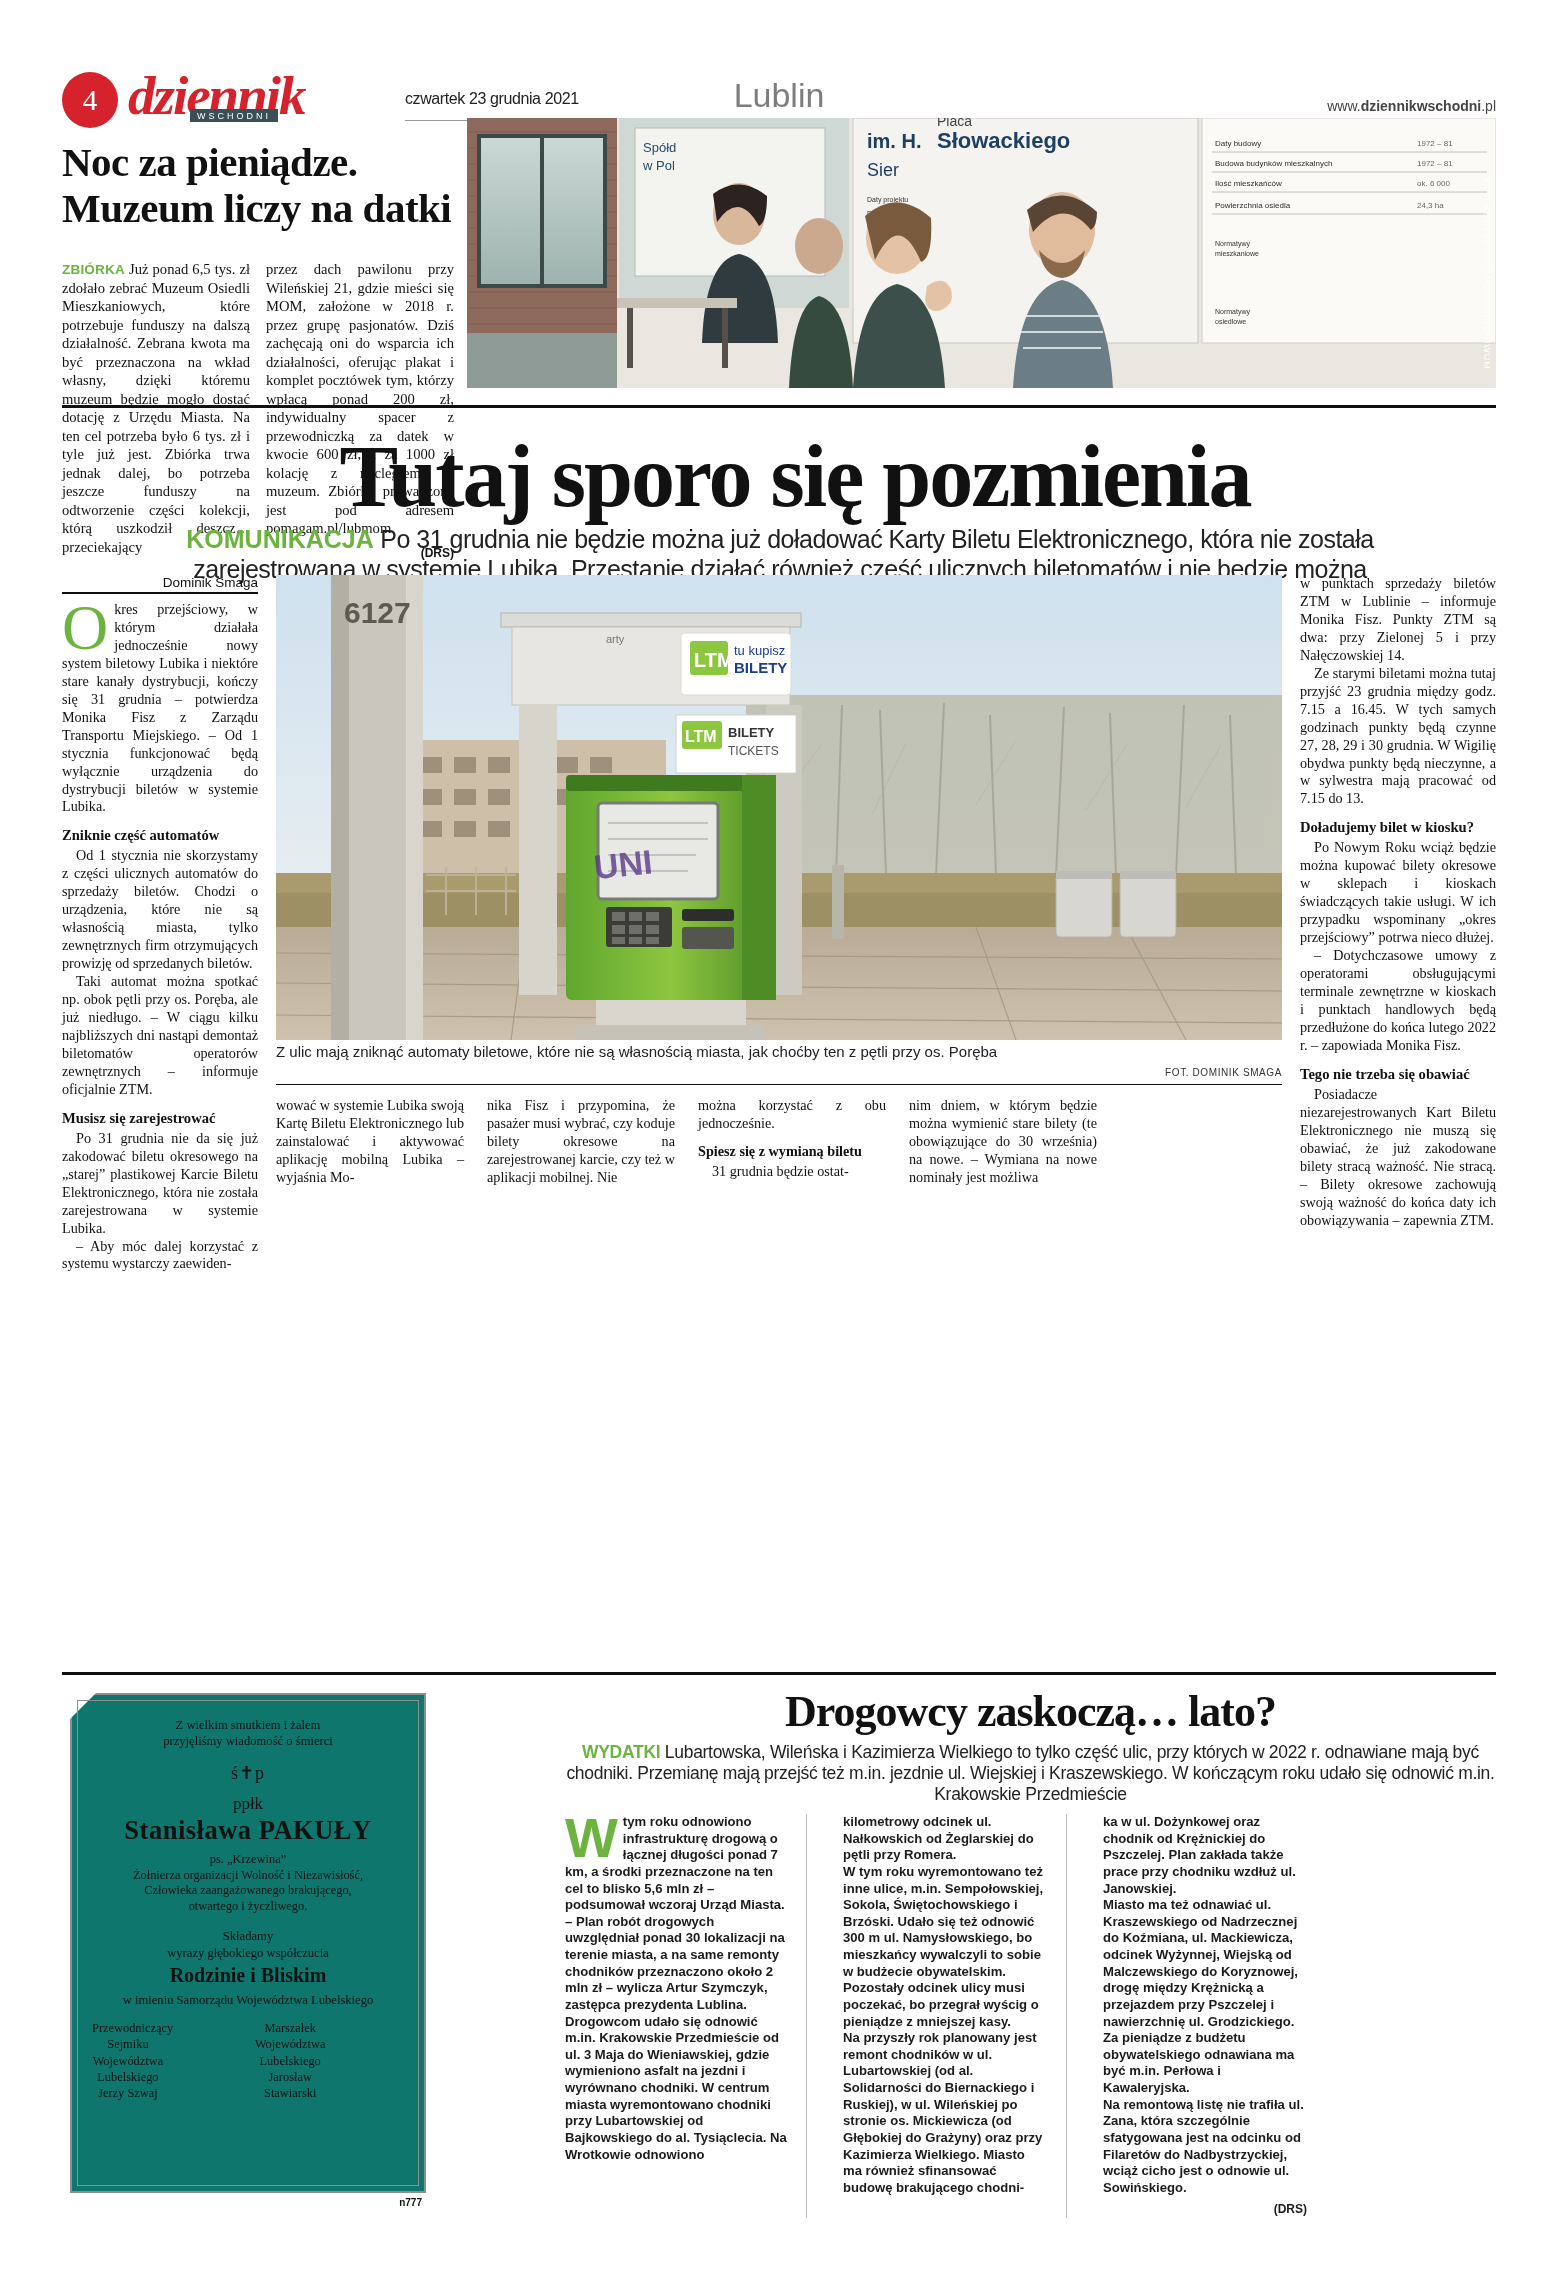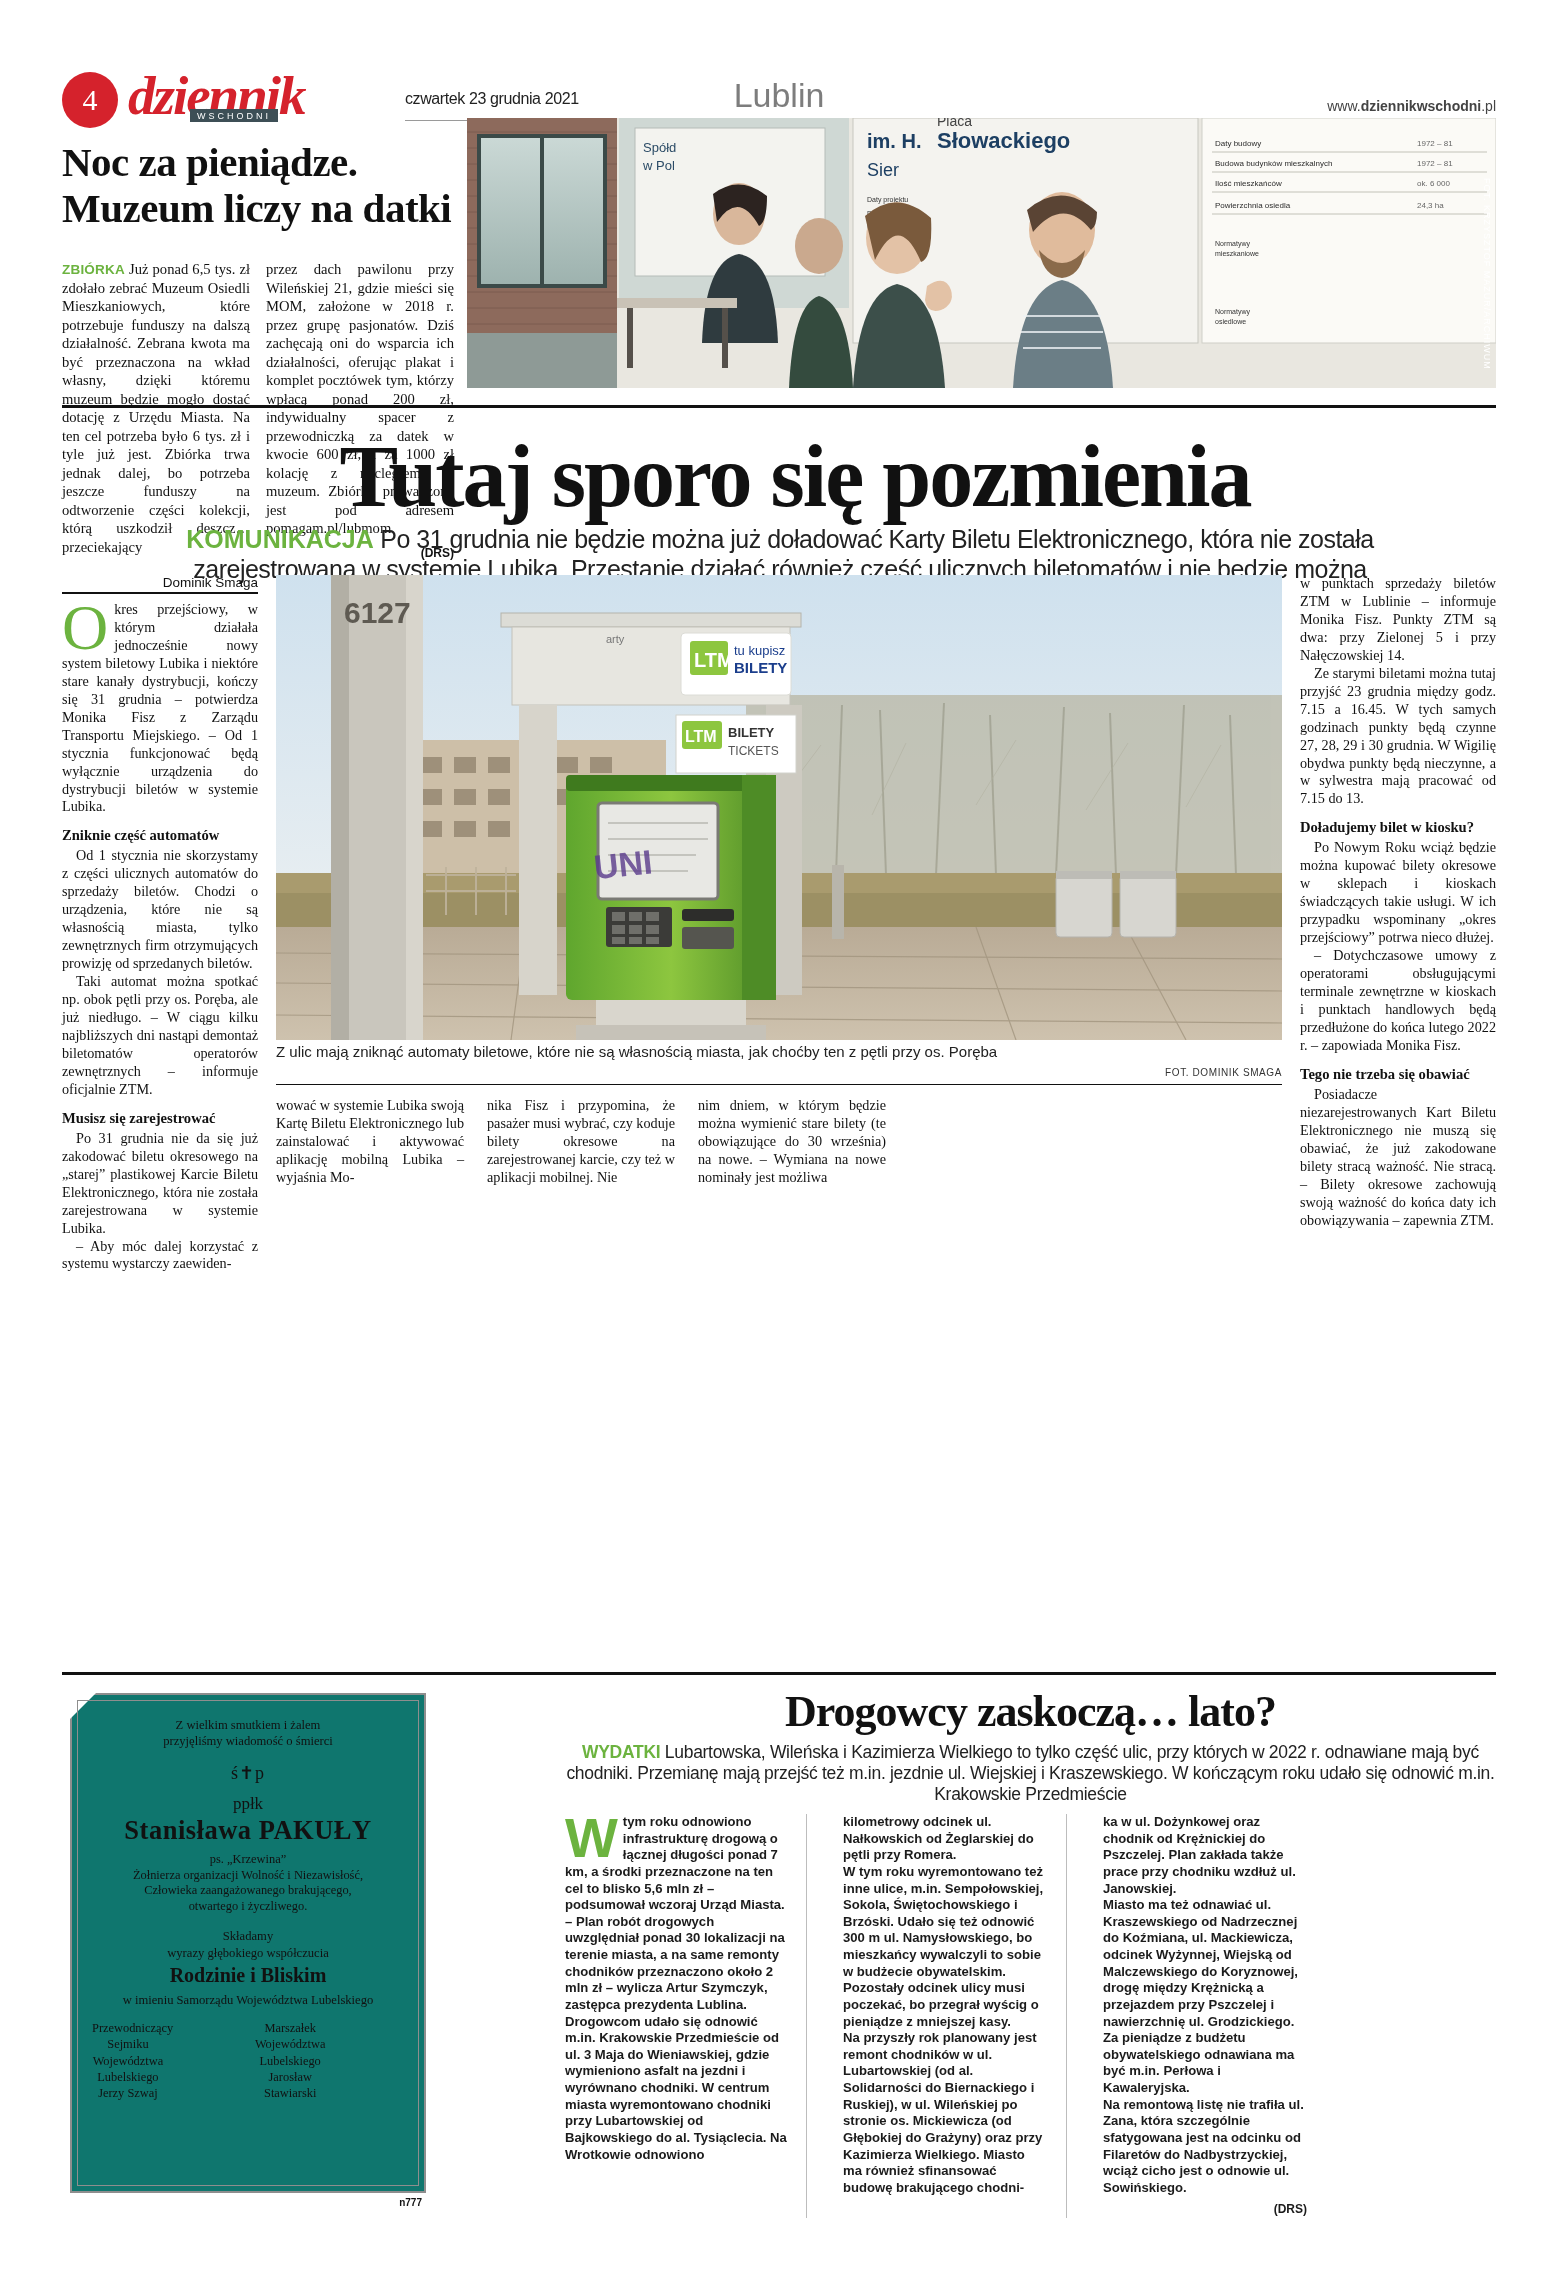--- a/index.html
+++ b/index.html
@@ -508,20 +508,25 @@
       </svg>
     </div>
 
     <div class="photo-caption">Z ulic mają zniknąć automaty biletowe, które nie są własnością miasta, jak choćby ten z pętli przy os. Poręba</div>
     <div class="photo-fot">FOT. DOMINIK SMAGA</div>
     <div class="capline"></div>
 
     <div class="jump-cols">
       <div class="jump-col">wować w systemie Lubika swoją Kartę Biletu Elektronicznego lub zainstalować i aktywować aplikację mobilną Lubika – wyjaśnia Mo-</div>
       <div class="jump-col">nika Fisz i przypomina, że pasażer musi wybrać, czy koduje bilety okresowe na zarejestrowanej karcie, czy też w aplikacji mobilnej. Nie</div>
+      <div class="jump-col">
+        <span>można korzystać z obu jednocześnie.</span>
+        <div class="jump-sub">Spiesz się z wymianą biletu</div>
+        <div style="text-indent:14px;">31 grudnia będzie ostat-</div>
+      </div>
       <div class="jump-col">nim dniem, w którym będzie można wymienić stare bilety (te obowiązujące do 30 września) na nowe. – Wymiana na nowe nominały jest możliwa</div>
     </div>
   </div>
 
   <div class="rule-thick" style="top:1672px;"></div>
 
   <div class="obit">
     <div class="obit-corner" style="left:-2px;top:-2px;transform:rotate(0);clip-path:polygon(0 0,100% 0,0 100%);"></div>
     <div class="obit-inner">
       <div class="o-sm">Z wielkim smutkiem i żalem</div>

